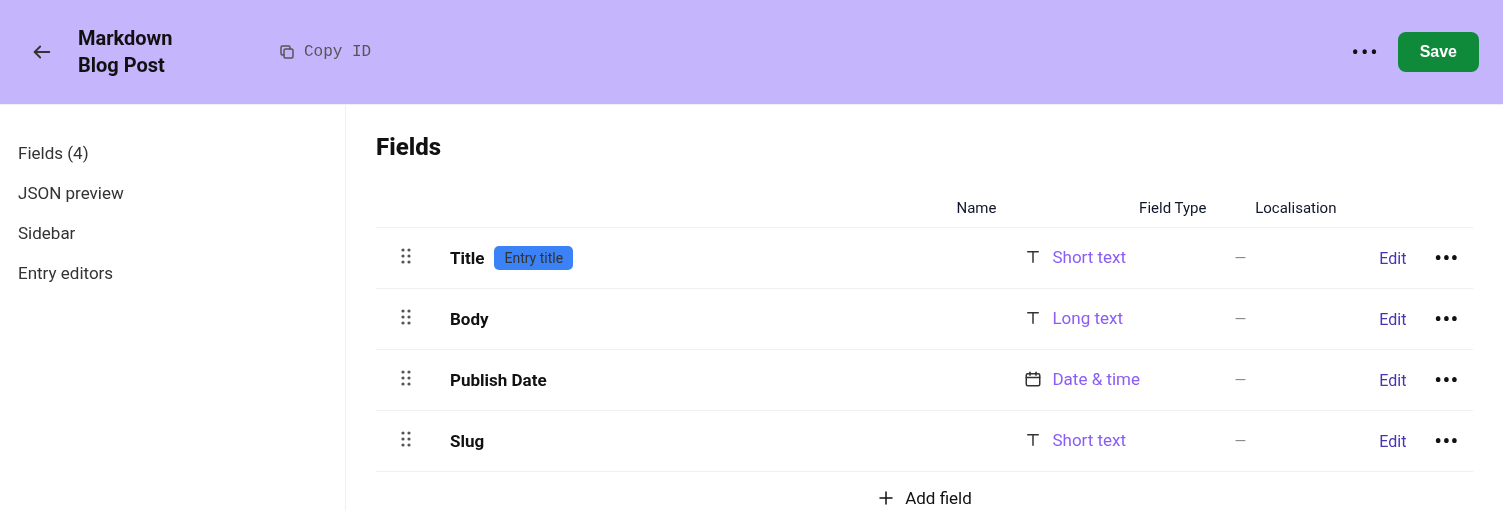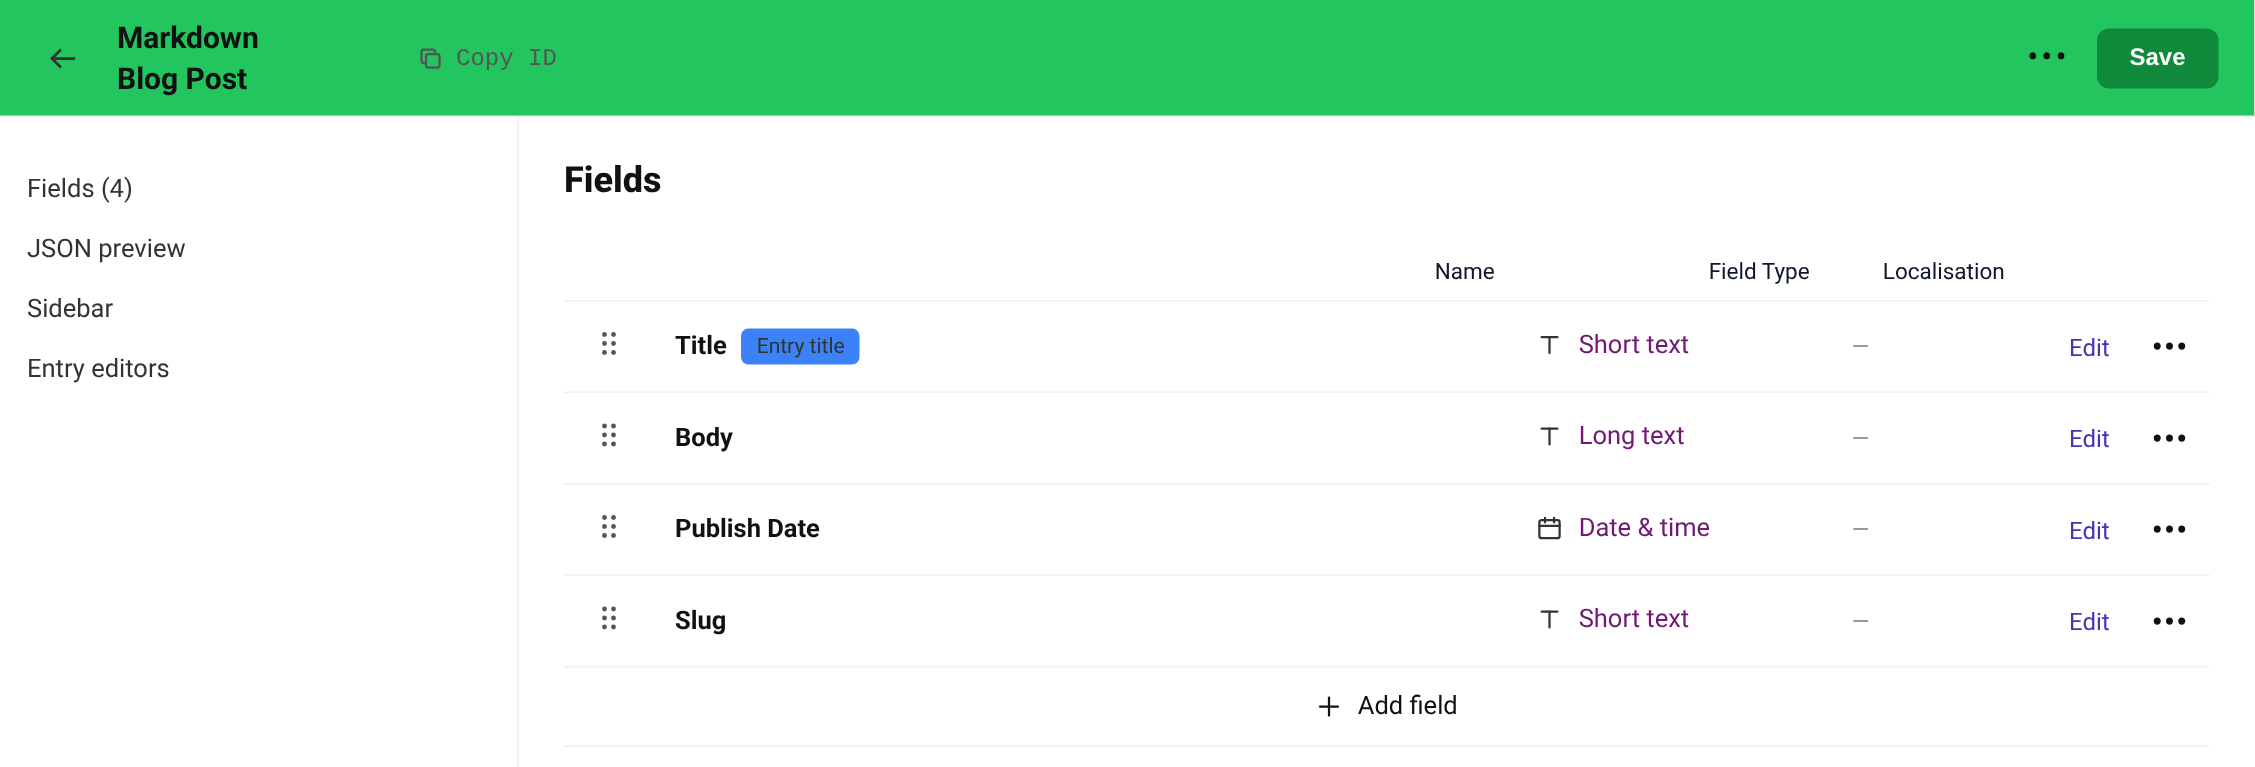--- a/index.html
+++ b/index.html
@@ -6,23 +6,23 @@
     body {
       font-family: -apple-system, BlinkMacSystemFont, "Segoe UI", Roboto, Helvetica, Arial, sans-serif;
       background: #fff;
       color: #111;
       font-size: 15px;
     }
     .header {
       display: flex;
       align-items: center;
       padding: 16px 24px;
-      background: #22c55e;
+      background: #c4b5fd;
       border-bottom: 1px solid #eef0f3;
-      height: 78px;
+      height: 105px;
     }
     .back-btn {
       display: inline-flex;
       align-items: center;
       justify-content: center;
       width: 36px;
       height: 36px;
       cursor: pointer;
       color: #333;
     }
@@ -131,21 +131,21 @@
       color: #333;
       font-weight: 400;
       font-size: 14px;
       padding: 4px 10px;
       border-radius: 5px;
     }
     .type-cell {
       display: inline-flex;
       align-items: center;
       gap: 10px;
-      color: #701a75;
+      color: #8b5cf6;
       font-size: 17px;
     }
     .type-icon { color: #333; display: inline-flex; }
     .loc-dash { color: #888; letter-spacing: -2px; }
     .edit-link {
       color: #4a32b3;
       font-weight: 400;
       cursor: pointer;
       font-size: 16px;
     }

